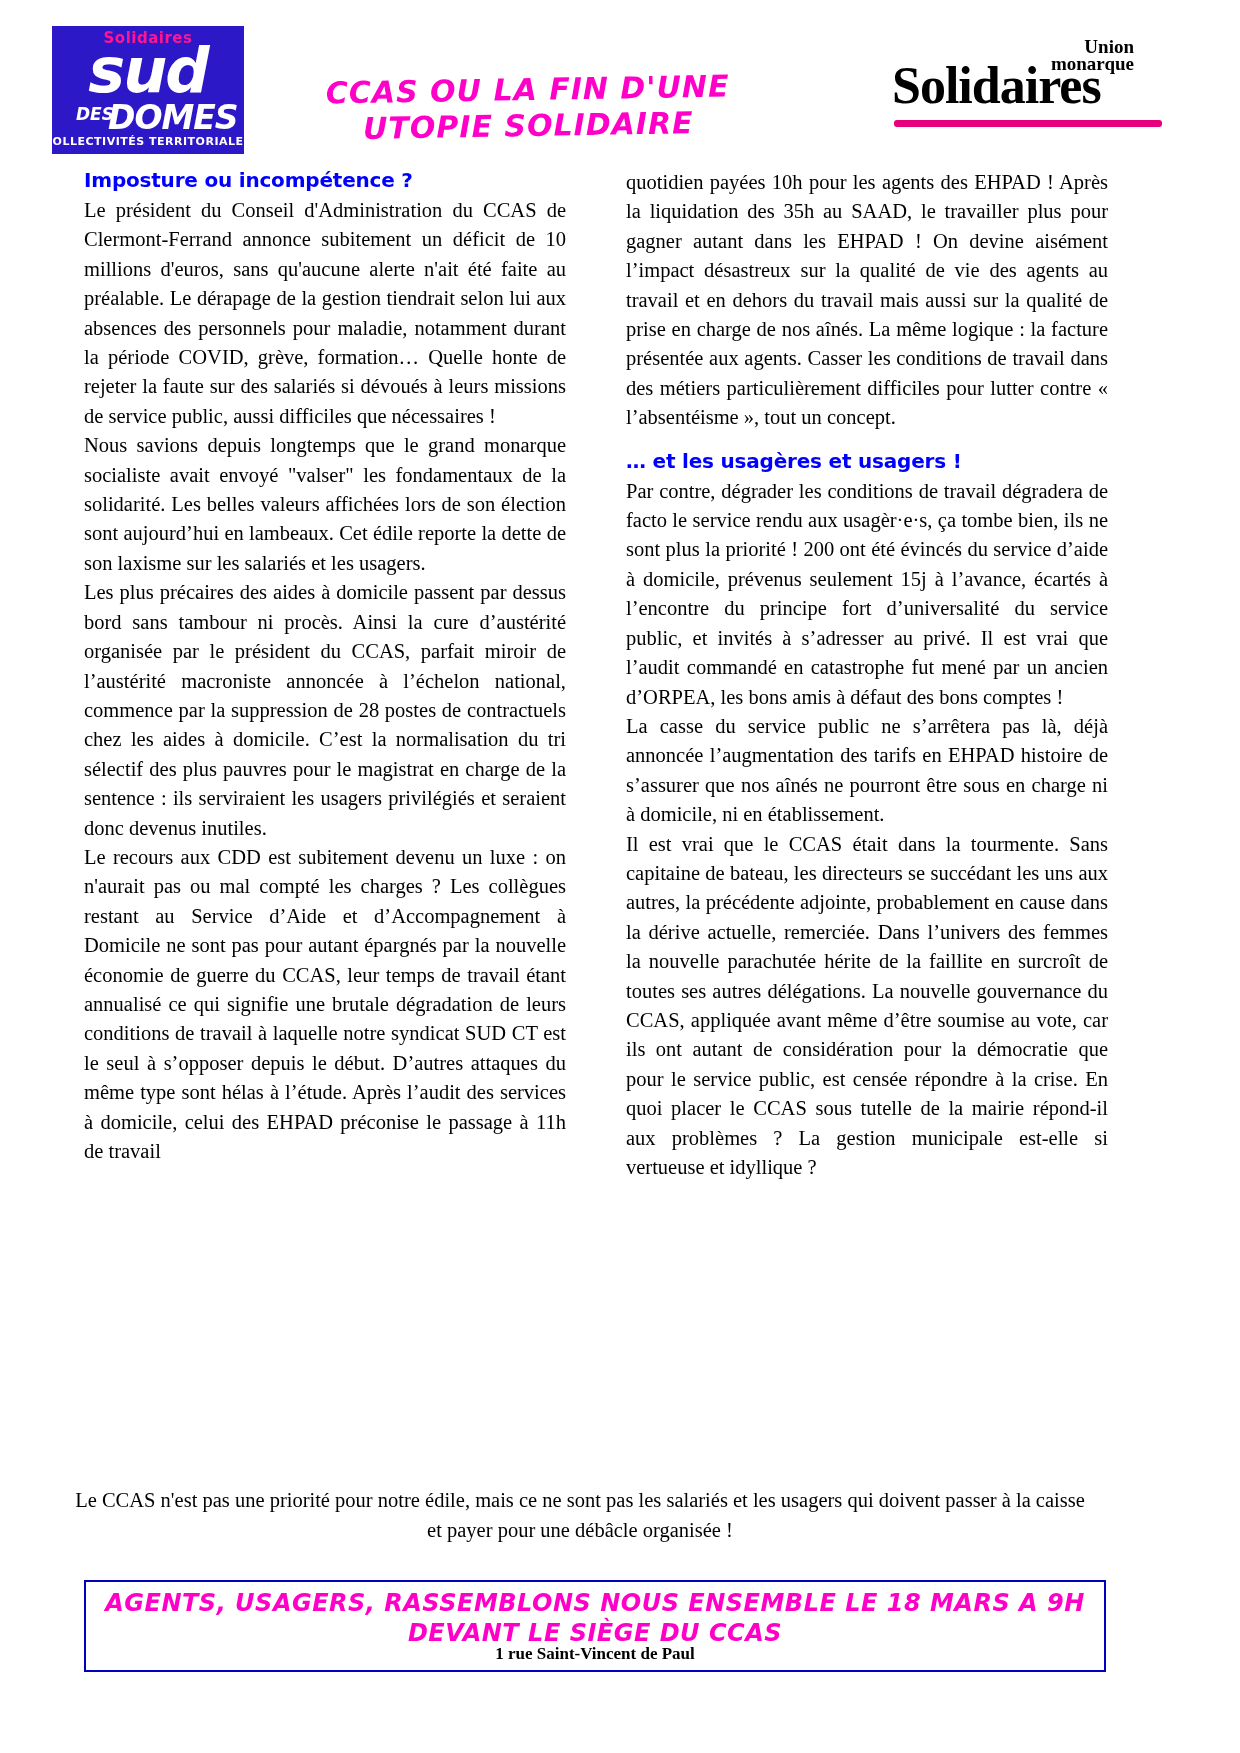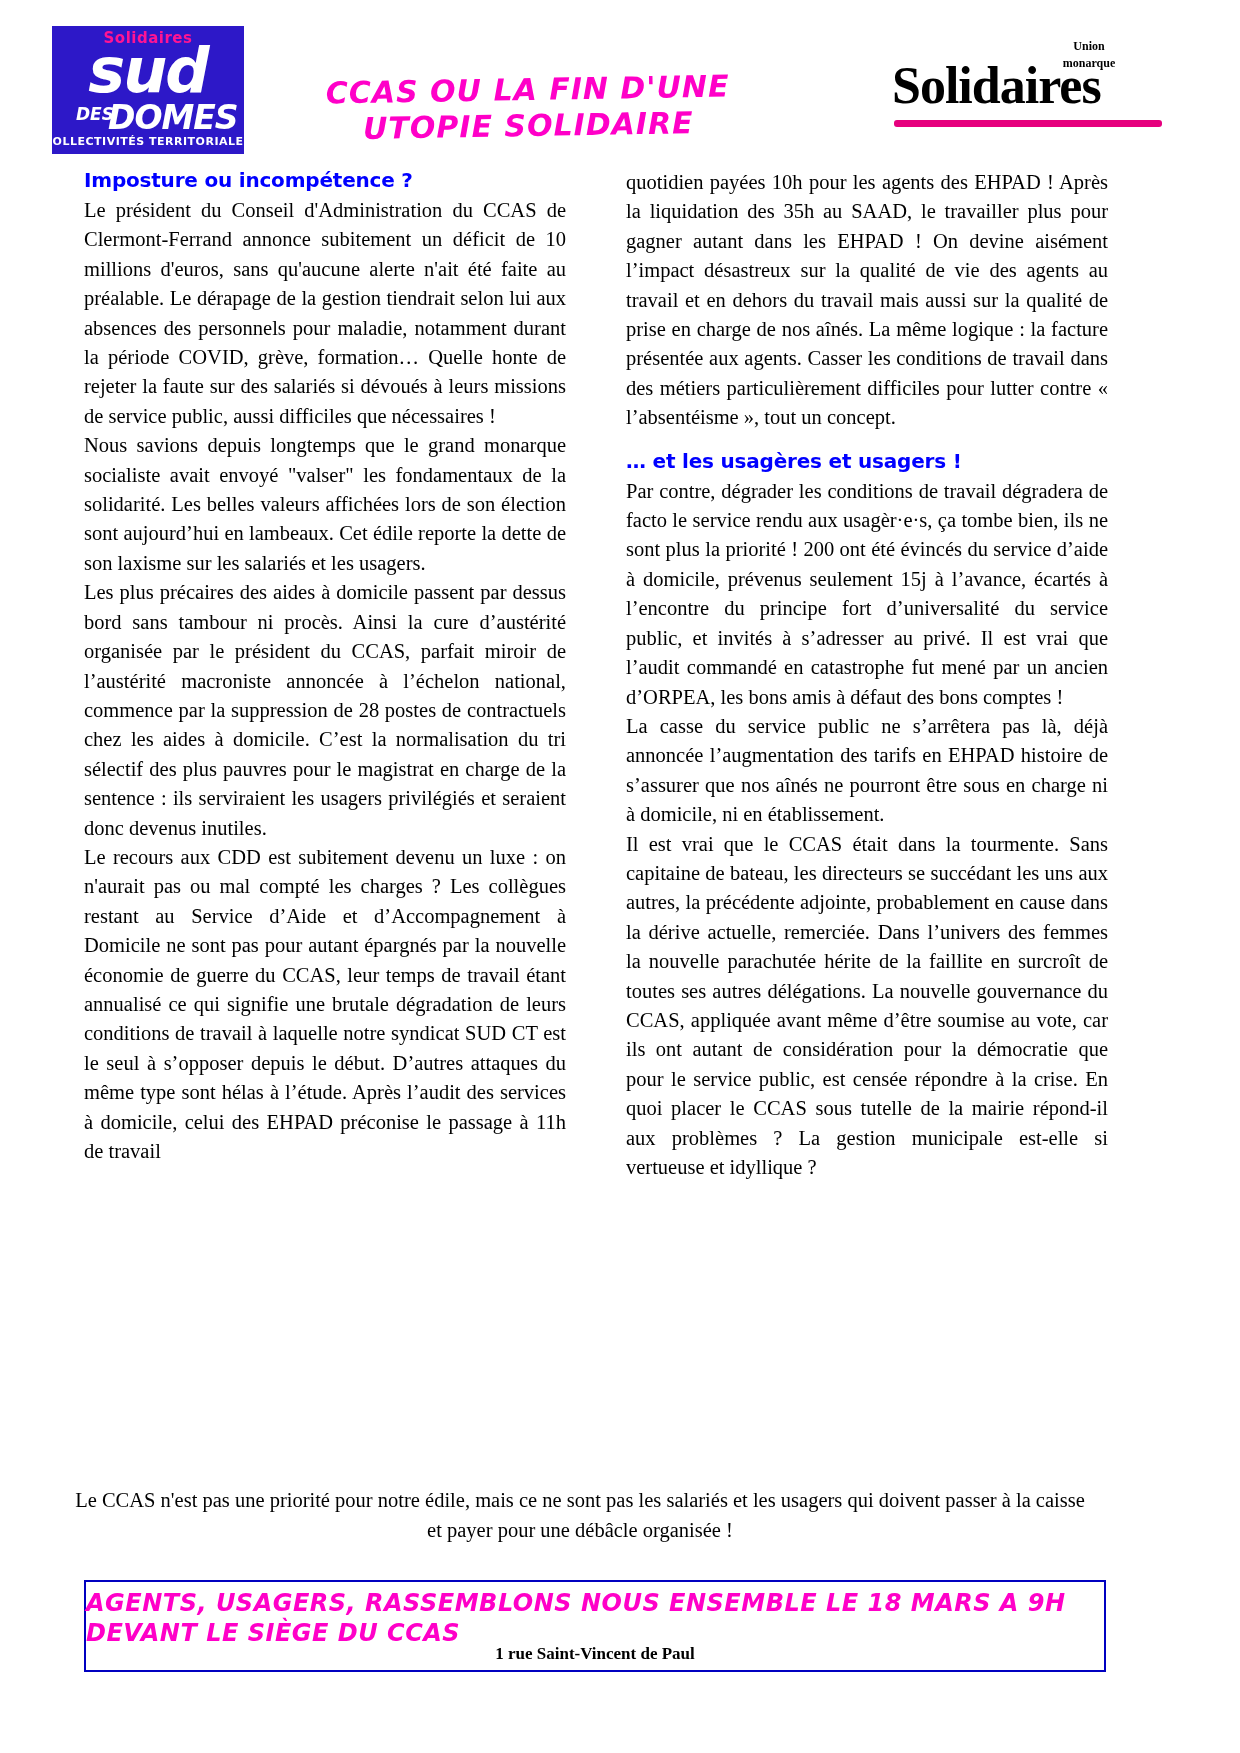--- a/index.html
+++ b/index.html
@@ -115,24 +115,24 @@
     right: 48px;
     top: 30px;
     width: 300px;
     height: 100px;
   }
   .logo-solidaires .union-line {
     position: absolute;
     right: 58px;
     top: 8px;
     font-family: "Liberation Serif", serif;
-    font-size: 12px;
+    font-size: 19px;
     font-weight: bold;
     line-height: 17px;
-    text-align: center;
+    text-align: right;
     width: 90px;
   }
   .logo-solidaires .sol-word {
     position: absolute;
     left: 0;
     top: 28px;
     font-family: "Liberation Serif", serif;
     font-size: 52px;
     font-weight: bold;
     letter-spacing: -1px;
@@ -204,20 +204,21 @@
     width: 1022px;
     height: 92px;
     border: 2px solid #0000c0;
     box-sizing: border-box;
   }
   .callout-line {
     position: absolute;
     left: 0;
     top: 6px;
     width: 100%;
+    text-align: center;
     color: #ff00c8;
     font-family: "DejaVu Sans", sans-serif;
     font-size: 24px;
     font-weight: bold;
     font-style: italic;
     line-height: 30px;
     letter-spacing: 0.5px;
     text-transform: uppercase;
   }
   .callout-address {

